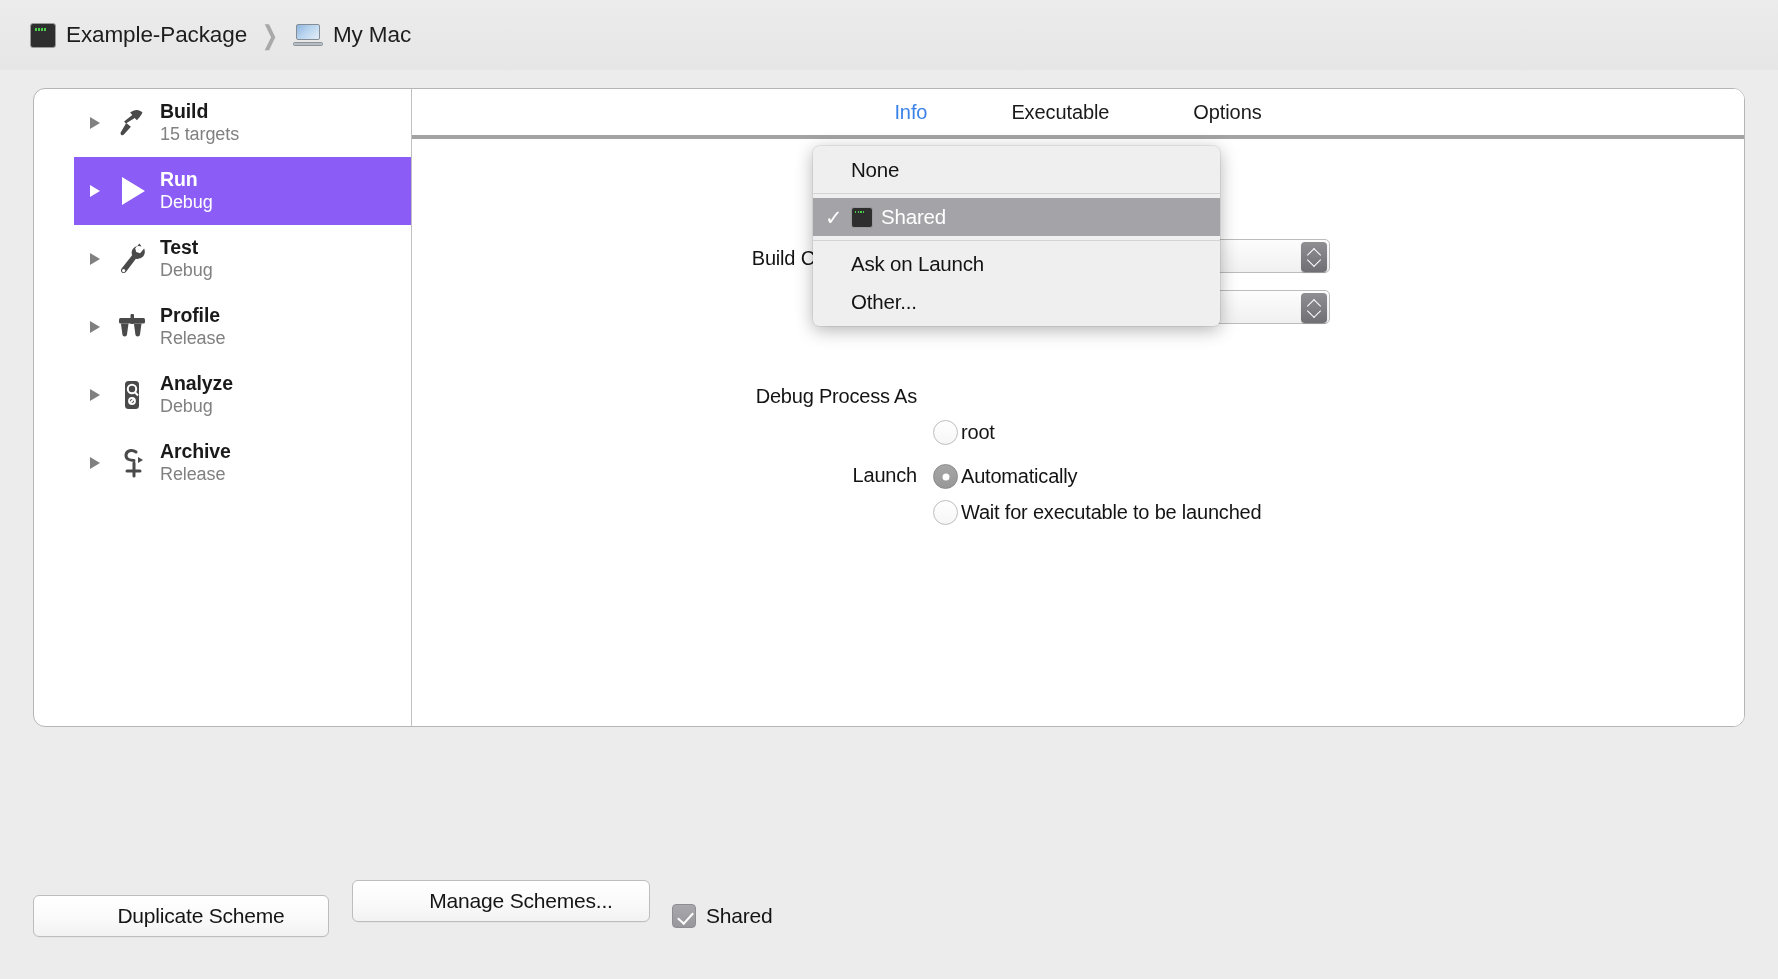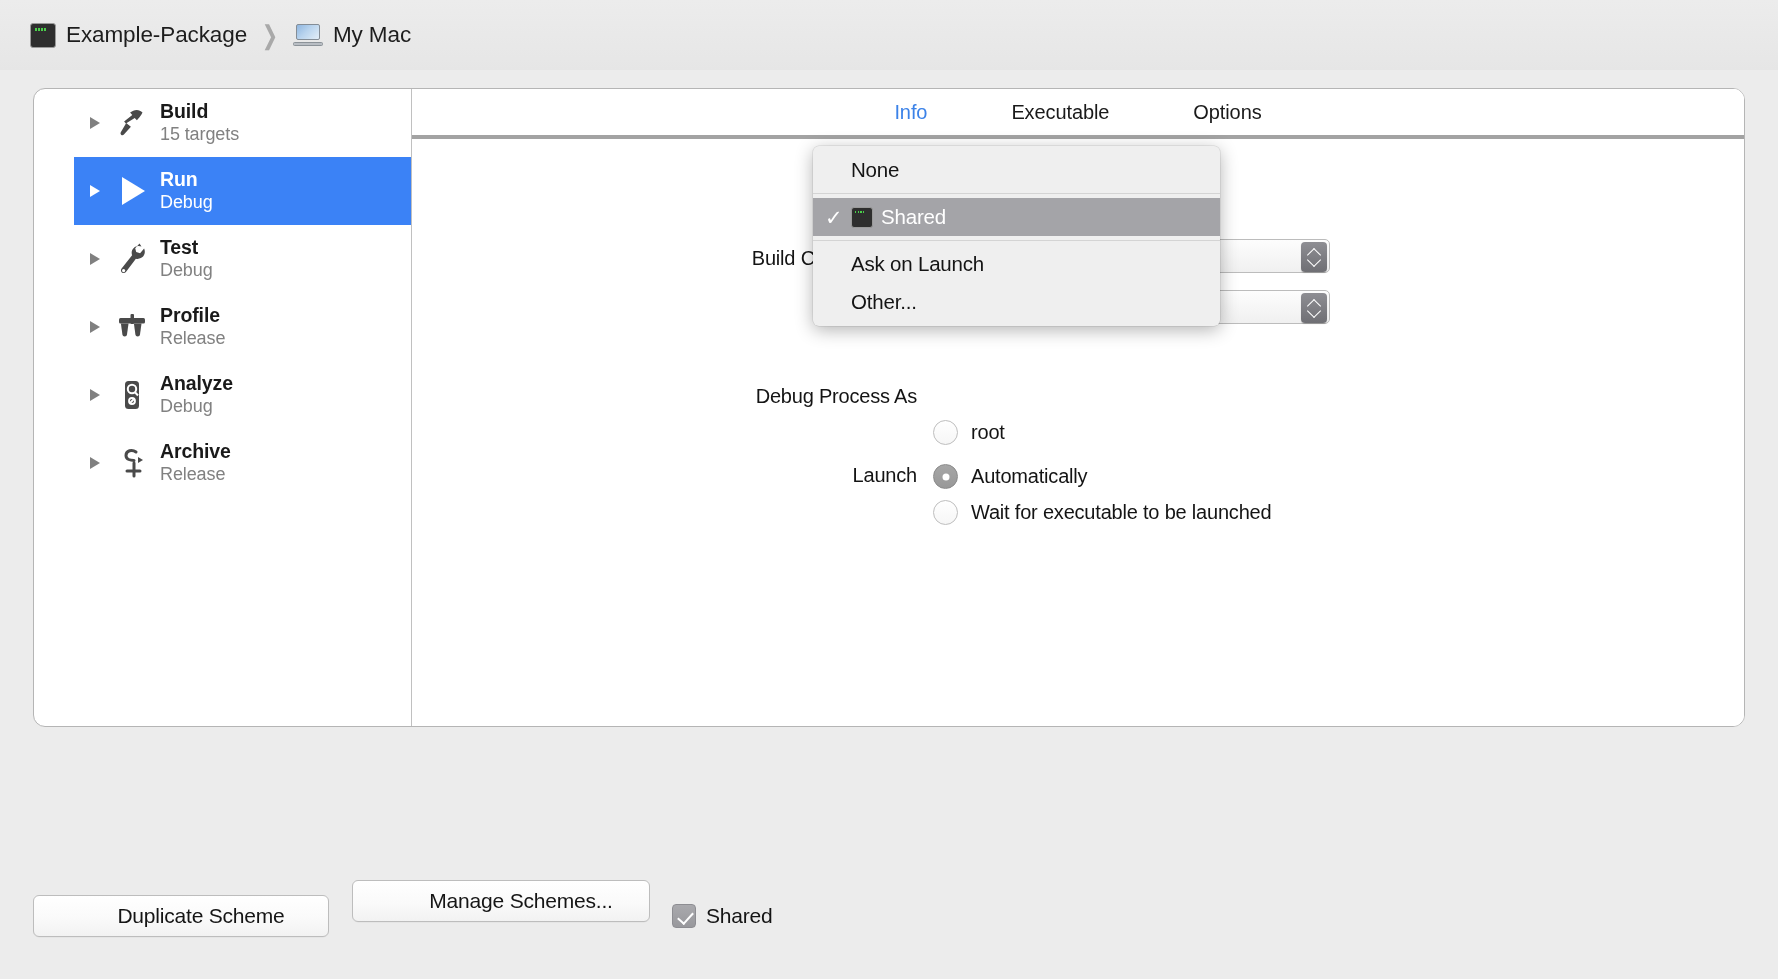--- a/index.html
+++ b/index.html
@@ -104,21 +104,21 @@
     flex: none;
     padding-top: 0px;
   }
   .scheme-row {
     height: 68px;
     display: flex;
     align-items: center;
     padding-left: 16px;
     position: relative;
   }
-  .scheme-row.selected { background: #3b82f6; }
+  .scheme-row.selected { background: #8b5cf6; }
   .disclosure {
     width: 0; height: 0;
     border-left: 10px solid #808080;
     border-top: 6.5px solid transparent;
     border-bottom: 6.5px solid transparent;
     flex: none;
     margin-right: 12px;
   }
   .scheme-row.selected .disclosure { border-left-color: #ffffff; }
   .scheme-icon {
@@ -214,21 +214,21 @@
     border-top: 1.8px solid #fff;
   }
   .popup-chevron::before { top: 8px; transform: rotate(45deg); }
   .popup-chevron::after  { top: 13px; transform: rotate(225deg); }
 
   
   .radio-row {
     position: absolute;
     display: flex;
     align-items: center;
-    gap: 13px;
+    gap: 3px;
   }
   .radio {
     width: 25px; height: 25px;
     border-radius: 50%;
     background: linear-gradient(to bottom, #ffffff 0%, #f6f6f6 100%);
     border: 1px solid #bebebe;
     flex: none;
     position: relative;
   }
   .radio.on {

